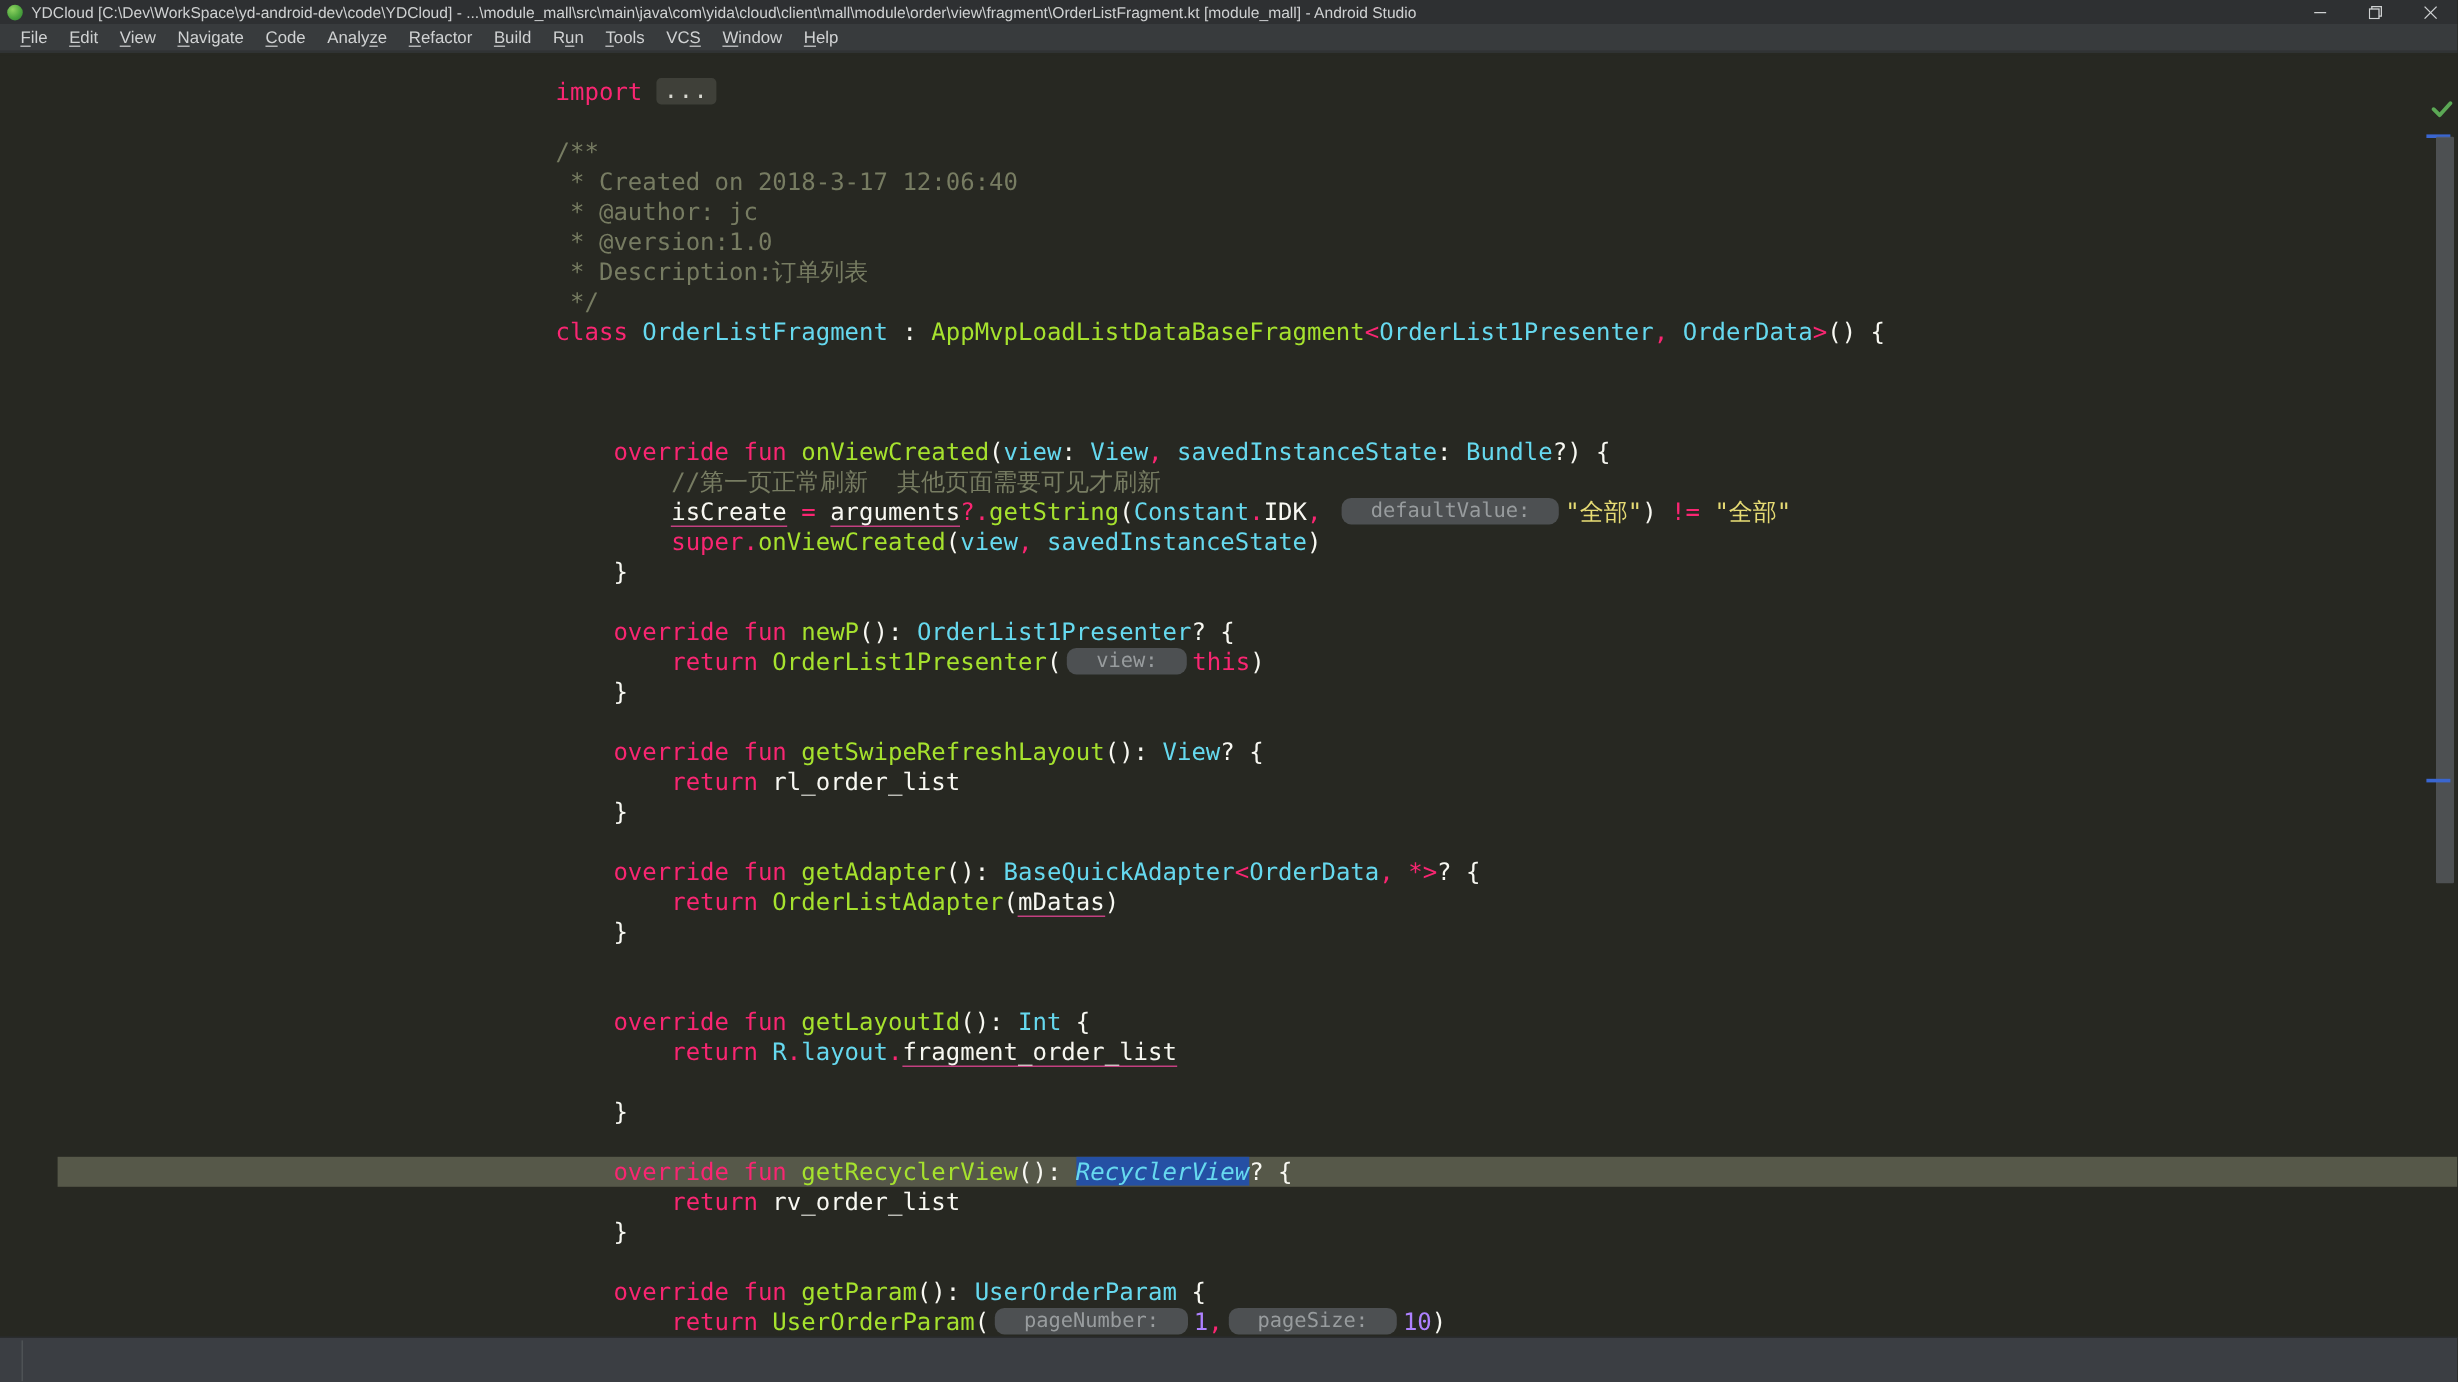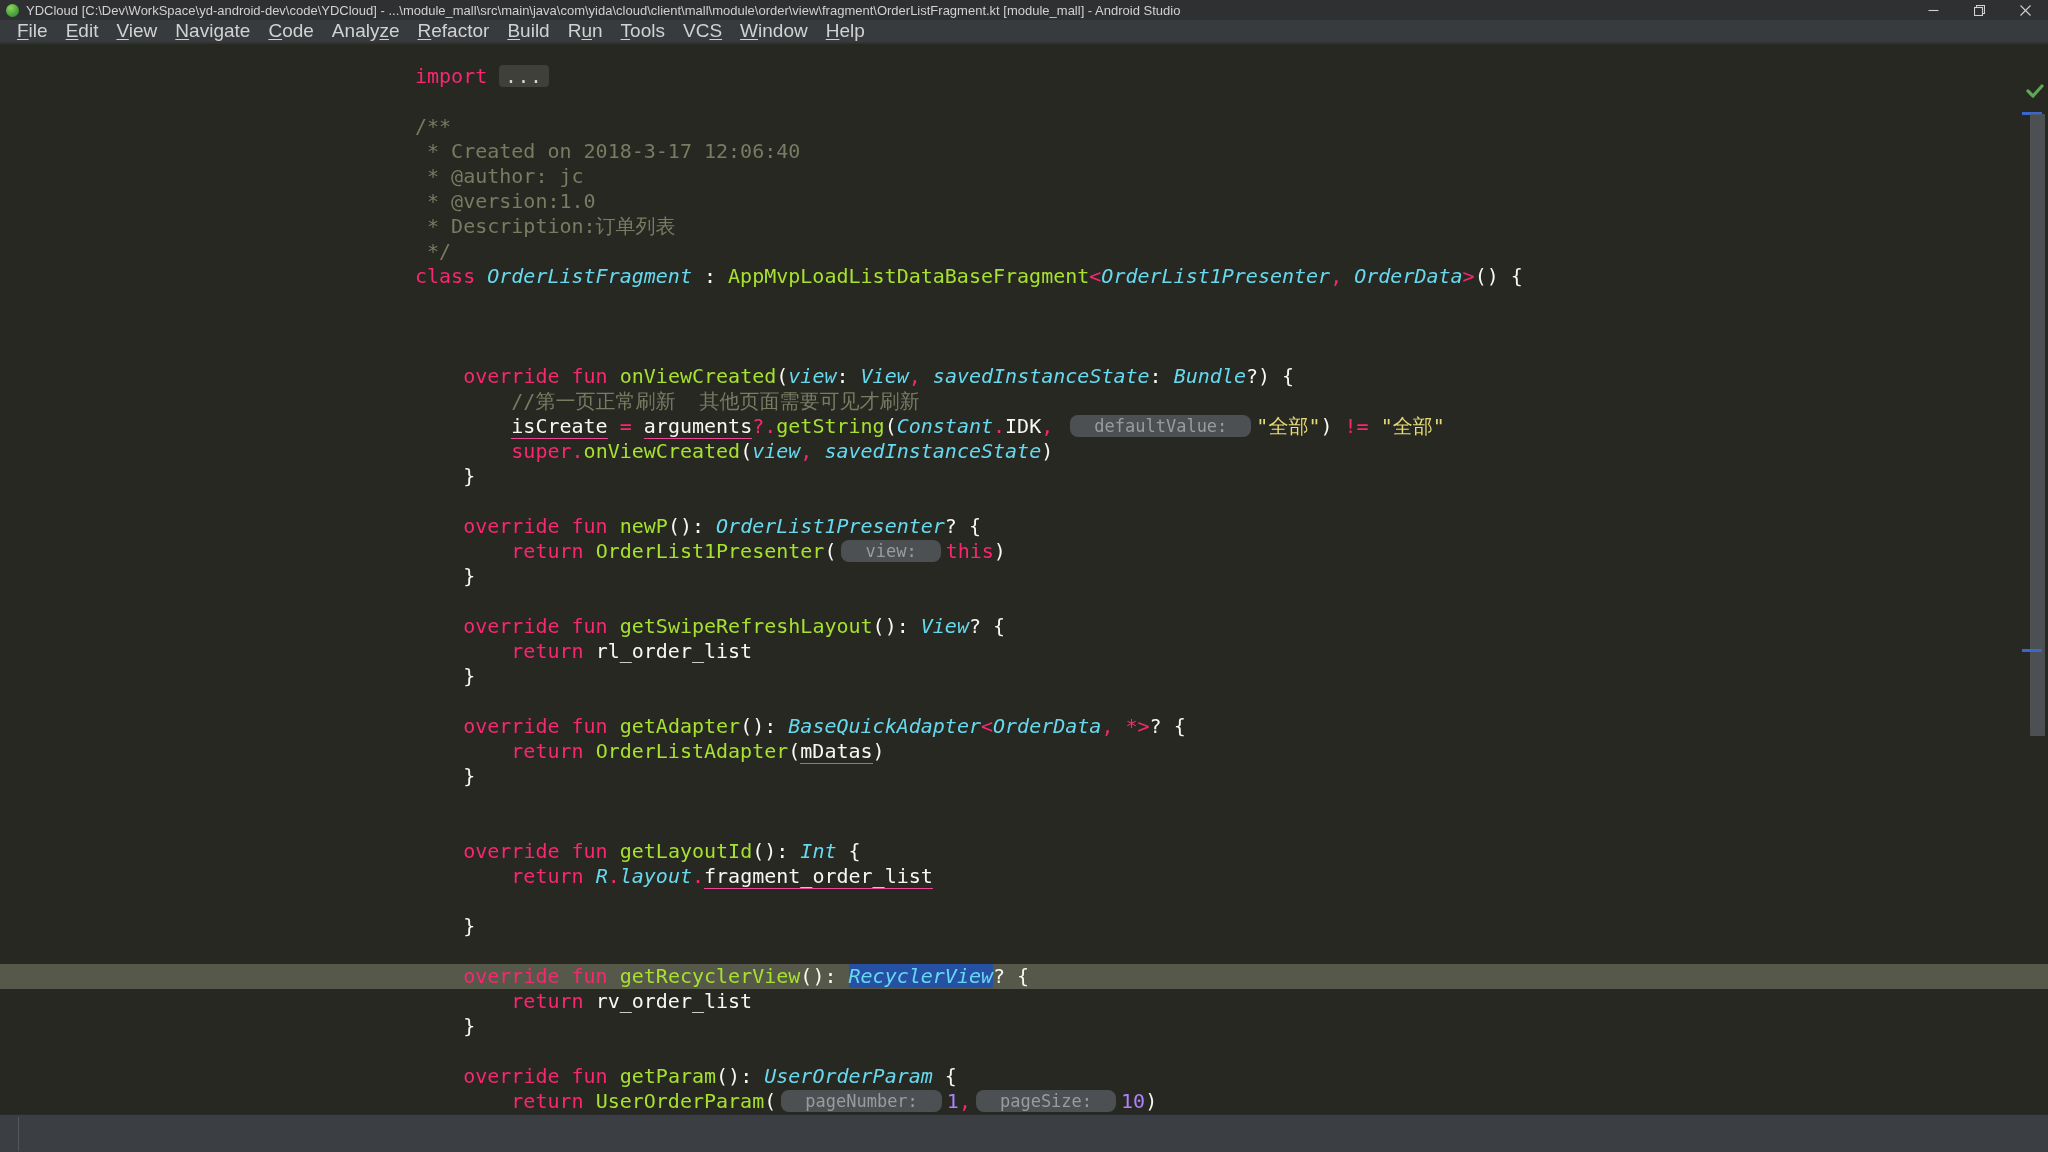--- a/index.html
+++ b/index.html
@@ -18,40 +18,40 @@
   }
   .win-controls { position:absolute; right:0; top:0; height:20px; display:flex; }
   .win-btn { width:46px; height:20px; display:flex; align-items:center; justify-content:center; cursor:default; }
   .win-btn svg { stroke:var(--titlebar-fg); stroke-width:1.1; fill:none; }
 
   
   .menubar {
     position:absolute; left:0; top:20px; width:2048px; height:24px;
     background:var(--menubar-bg); border-bottom:2px solid #303334;
     display:flex; align-items:center; padding-left:8px;
-    color:var(--menubar-fg); font-size:19px;
+    color:var(--menubar-fg); font-size:14px;
   }
   .menu-item { padding:2px 9px; white-space:pre; }
   .menu-item .mn { text-decoration:underline; text-underline-offset:2px; }
 
   
   .editor {
     position:absolute; left:0; top:46px; width:2048px; height:1068px;
     background:var(--editor-bg); overflow:hidden;
   }
   .code {
     position:absolute; left:0; top:18px; width:2048px;
     font-family:"DejaVu Sans Mono", monospace; font-size:20px; line-height:25px;
     color:var(--pl); white-space:pre;
   }
-  .cl { height:25px; padding-left:415px; }
+  .cl { height:25px; padding-left:415px;margin-left:48px; }
   .cl.caret { background:var(--caret-line); }
   .s-kw { color:var(--kw); }
   .s-fn { color:var(--fn); }
-  .s-ty { color:var(--ty); font-style:italic; }
+  .s-ty { color:var(--ty); }
   .s-pl { color:var(--pl); }
   .s-ul { color:var(--pl); border-bottom:1px solid #ec4899; }
   .s-cm { color:var(--cm); }
   .s-st { color:var(--st); }
   .s-nm { color:var(--nm); }
   .s-sel { color:var(--ty); font-style:italic; background:var(--selection); }
   .s-hint, .s-fold {
     display:inline-block; background:var(--hint-bg); color:var(--hint-fg);
     border-radius:8px; font-size:17px; line-height:22px; vertical-align:middle;
     padding:0 24px; margin:0 5px 3px 5px; font-style:normal;

